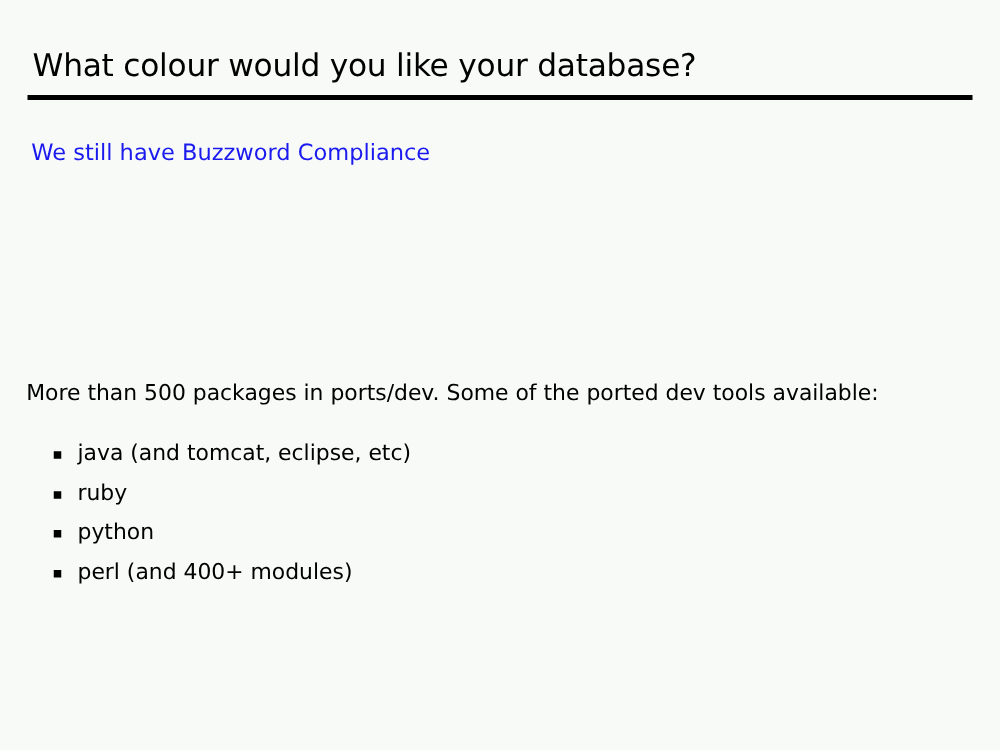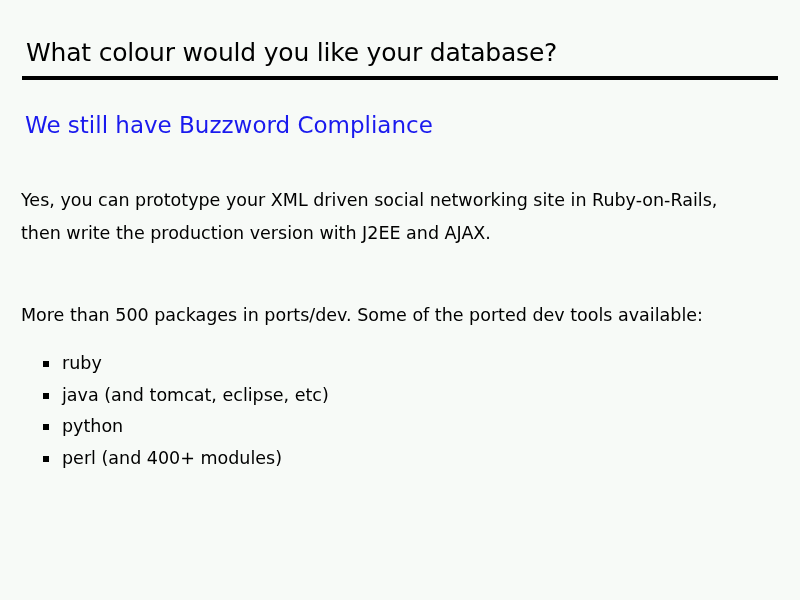--- a/index.html
+++ b/index.html
@@ -35,21 +35,21 @@
     left: 22px;
     top: 76px;
     width: 756px;
     height: 4px;
     background: #000000;
   }
   .subtitle {
     position: absolute;
     left: 25px;
     top: 112px;
-    font-size: 23px;
+    font-size: 18px;
     color: #1a1aee;
     font-family: "DejaVu Sans", sans-serif;
     white-space: nowrap;
   }
   .body-block {
     position: absolute;
     left: 21px;
     font-size: 17.5px;
     color: #000000;
     line-height: 33px;
@@ -87,32 +87,31 @@
 <body>
 
 <div class="slide">
 
   <div class="slide-title">What colour would you like your database?</div>
 
   <div class="title-rule"></div>
 
   <div class="subtitle">We still have Buzzword Compliance</div>
 
-  <div class="body-block para-1">Yes, you can prototype your XML driven social networking site in Ruby-on-Rails, then write the production version with J2EE and AJAX.</div>
 
   <div class="body-block para-2">More than 500 packages in ports/dev. Some of the ported dev tools available:</div>
 
   <ul class="bullets">
     <li>
       <span class="marker"></span>
-      <span>ruby</span>
+      <span>java (and tomcat, eclipse, etc)</span>
     </li>
     <li>
       <span class="marker"></span>
-      <span>java (and tomcat, eclipse, etc)</span>
+      <span>ruby</span>
     </li>
     <li>
       <span class="marker"></span>
       <span>python</span>
     </li>
     <li>
       <span class="marker"></span>
       <span>perl (and 400+ modules)</span>
     </li>
   </ul>

